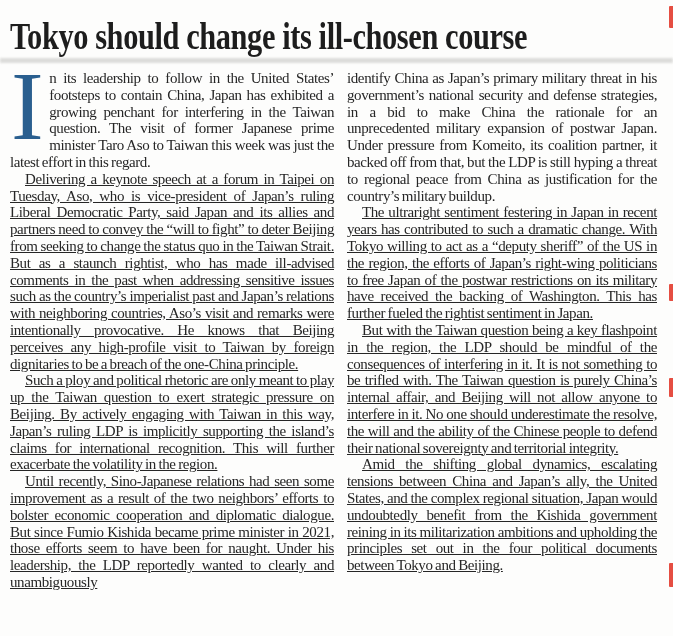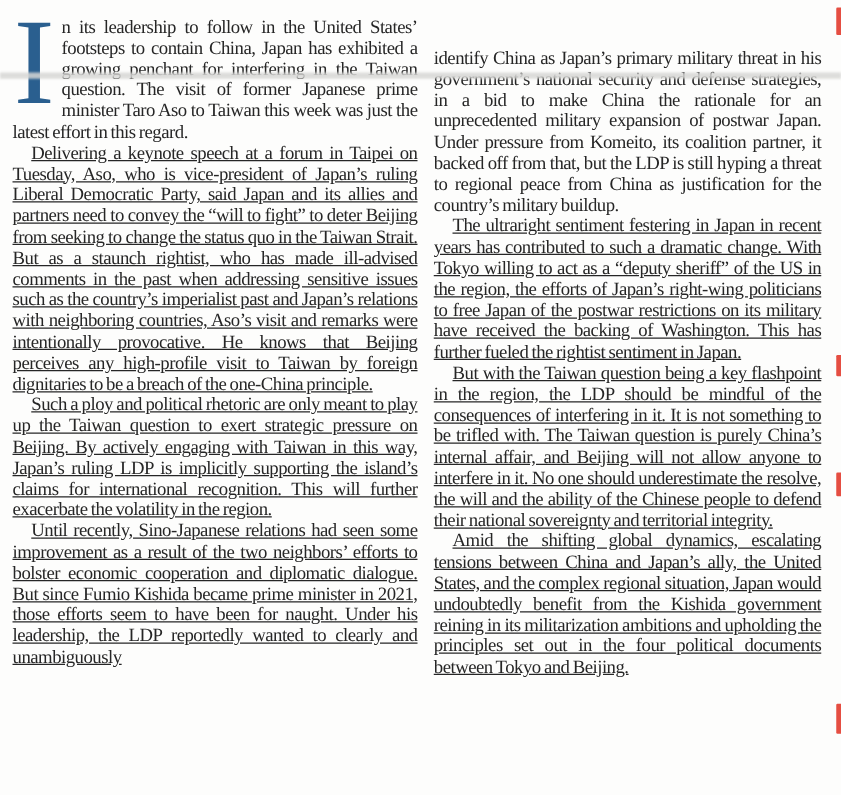--- a/index.html
+++ b/index.html
@@ -41,21 +41,21 @@
     opacity: 0.85;
   }
   .columns {
     display: flex;
     gap: 13px;
     padding: 14px 16px 0 10px;
     box-sizing: border-box;
   }
   .col { box-sizing: border-box; }
   .col-left  { width: 324px; }
-  .col-right { width: 310px; margin-top: 25px; }
+  .col-right { width: 310px; }
   .para {
     margin: 0;
     text-align: justify;
     font-size: 15px;
     line-height: 16.8px;
     letter-spacing: -0.4px;
     word-spacing: -0.8px;
     color: var(--body-text, #262626);
     hyphens: auto;
     -webkit-hyphens: auto;
@@ -81,20 +81,21 @@
   .edge-mark-1 { top: 6px;   height: 22px; }
   .edge-mark-2 { top: 284px; height: 17px; }
   .edge-mark-3 { top: 378px; height: 19px; }
   .edge-mark-4 { top: 563px; height: 24px; }
 </style>
 </head>
 <body>
 
 <div class="page">
 
+  <h1 class="headline"><span class="headline-inner">Tokyo should change its ill-chosen course</span></h1>
 
   <div class="headline-rule"></div>
 
   <div class="columns">
 
     <div class="col col-left">
       <p class="para"><span class="dropcap">I</span><span>n its leadership to follow in the United States’ footsteps to contain China, Japan has exhibited a growing penchant for interfering in the Taiwan question. The visit of former Japanese prime minister Taro Aso to Taiwan this week was just the latest effort in this regard.</span></p>
       <p class="para indent">Delivering a keynote speech at a forum in Taipei on Tuesday, Aso, who is vice-president of Japan’s ruling Liberal Democratic Party, said Japan and its allies and partners need to convey the “will to fight” to deter Beijing from seeking to change the status quo in the Taiwan Strait. But as a staunch rightist, who has made ill-advised comments in the past when addressing sensitive issues such as the country’s imperialist past and Japan’s relations with neighboring countries, Aso’s visit and remarks were intentionally provocative. He knows that Beijing perceives any high-profile visit to Taiwan by foreign dignitaries to be a breach of the one-China principle.</p>
       <p class="para indent">Such a ploy and political rhetoric are only meant to play up the Taiwan question to exert strategic pressure on Beijing. By actively engaging with Taiwan in this way, Japan’s ruling LDP is implicitly supporting the island’s claims for international recognition. This will further exacerbate the volatility in the region.</p>
       <p class="para indent">Until recently, Sino-Japanese relations had seen some improvement as a result of the two neighbors’ efforts to bolster economic cooperation and diplomatic dialogue. But since Fumio Kishida became prime minister in 2021, those efforts seem to have been for naught. Under his leadership, the LDP reportedly wanted to clearly and unambiguously</p>

